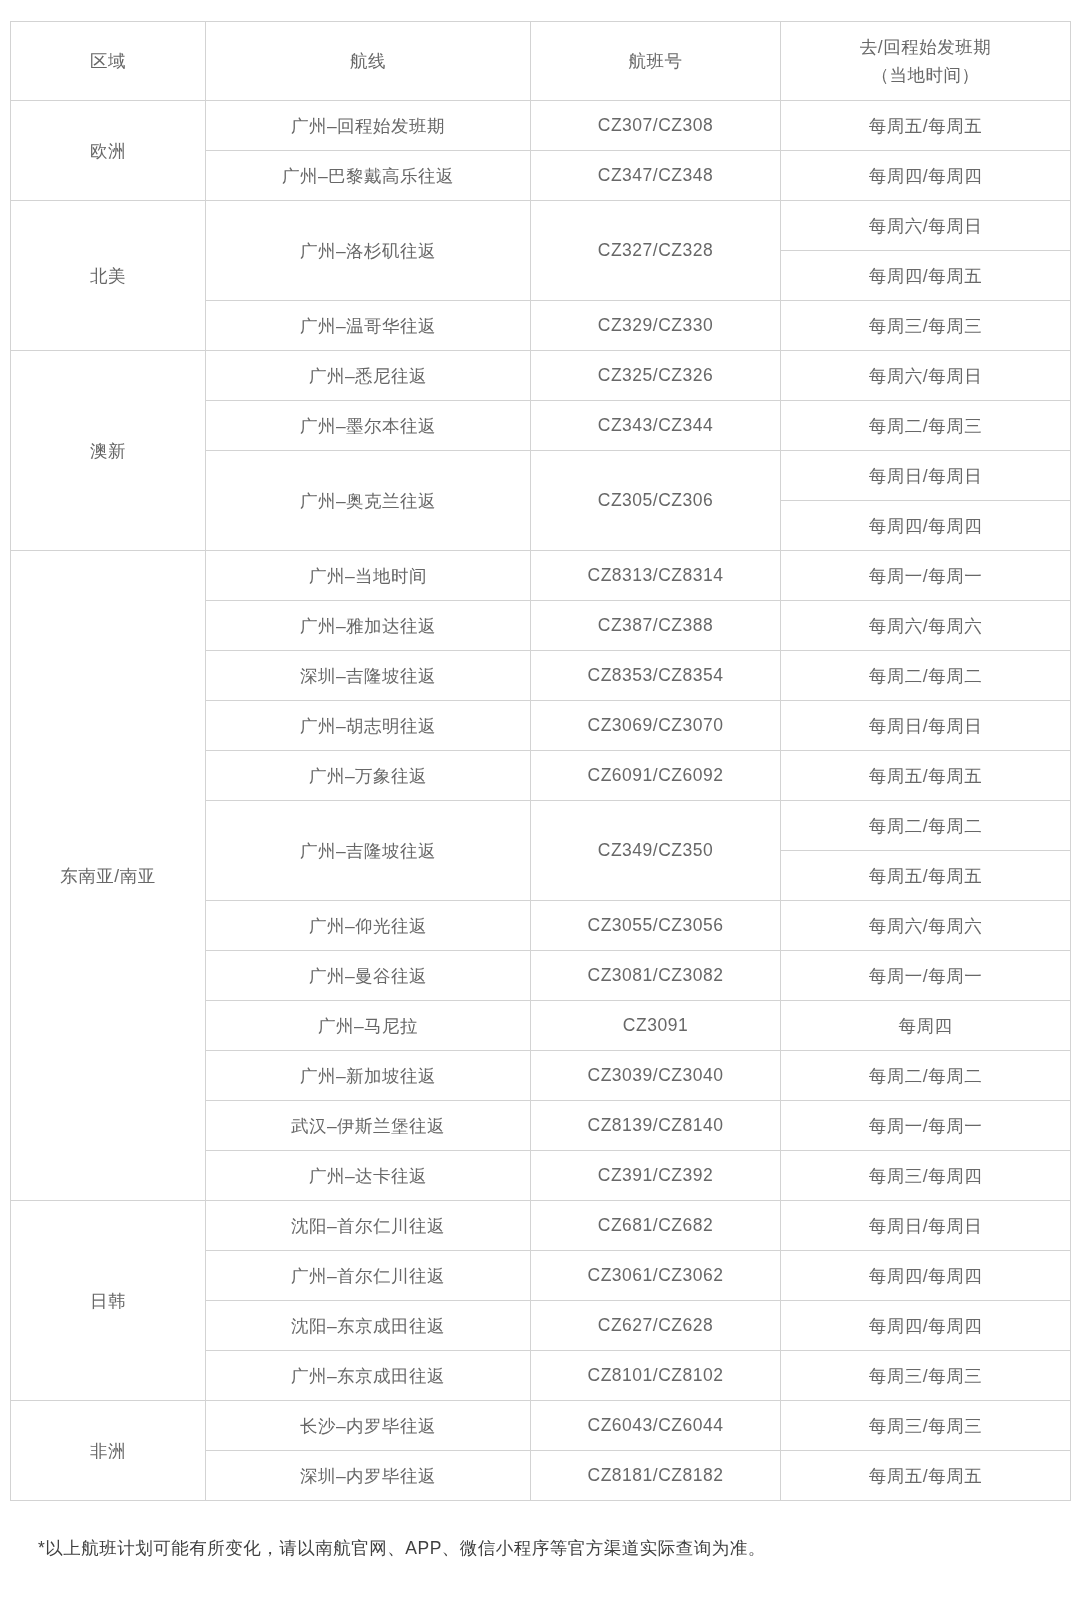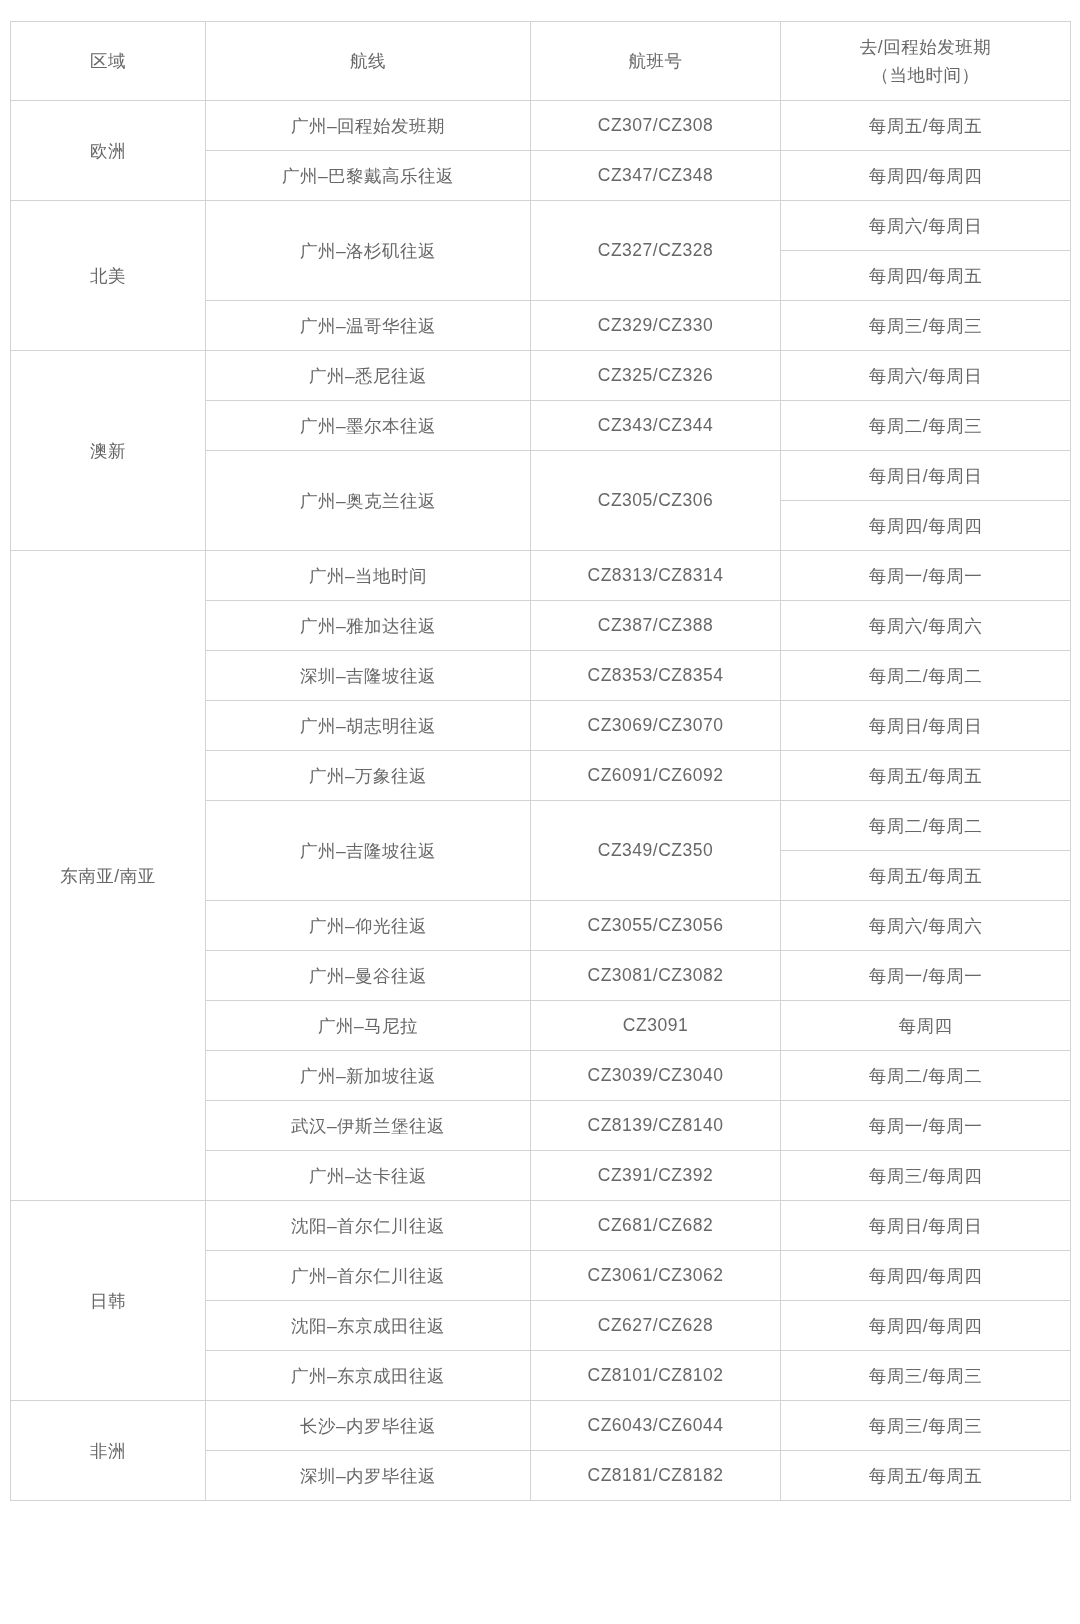--- a/index.html
+++ b/index.html
@@ -219,14 +219,18 @@
           <td class="schedule-cell">每周三/每周三</td>
         </tr>
         <tr>
           <td>深圳–内罗毕往返</td>
           <td>CZ8181/CZ8182</td>
           <td class="schedule-cell">每周五/每周五</td>
         </tr>
       </tbody>
   </table>
 
+  <div class="footnotes">
+    <p class="footnote">*以上航班计划可能有所变化，请以南航官网、APP、微信小程序等官方渠道实际查询为准。</p>
+
+  </div>
 
 </div>
 
 </body></html>

